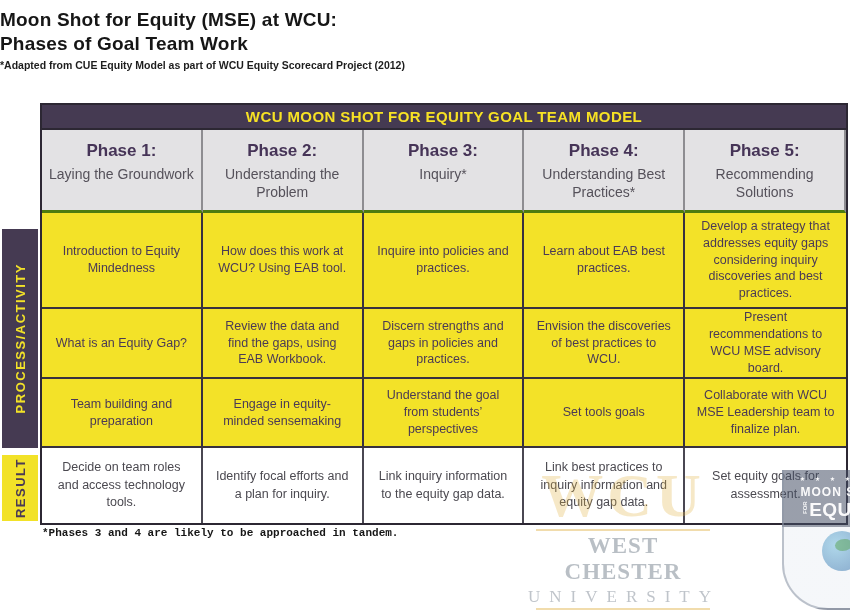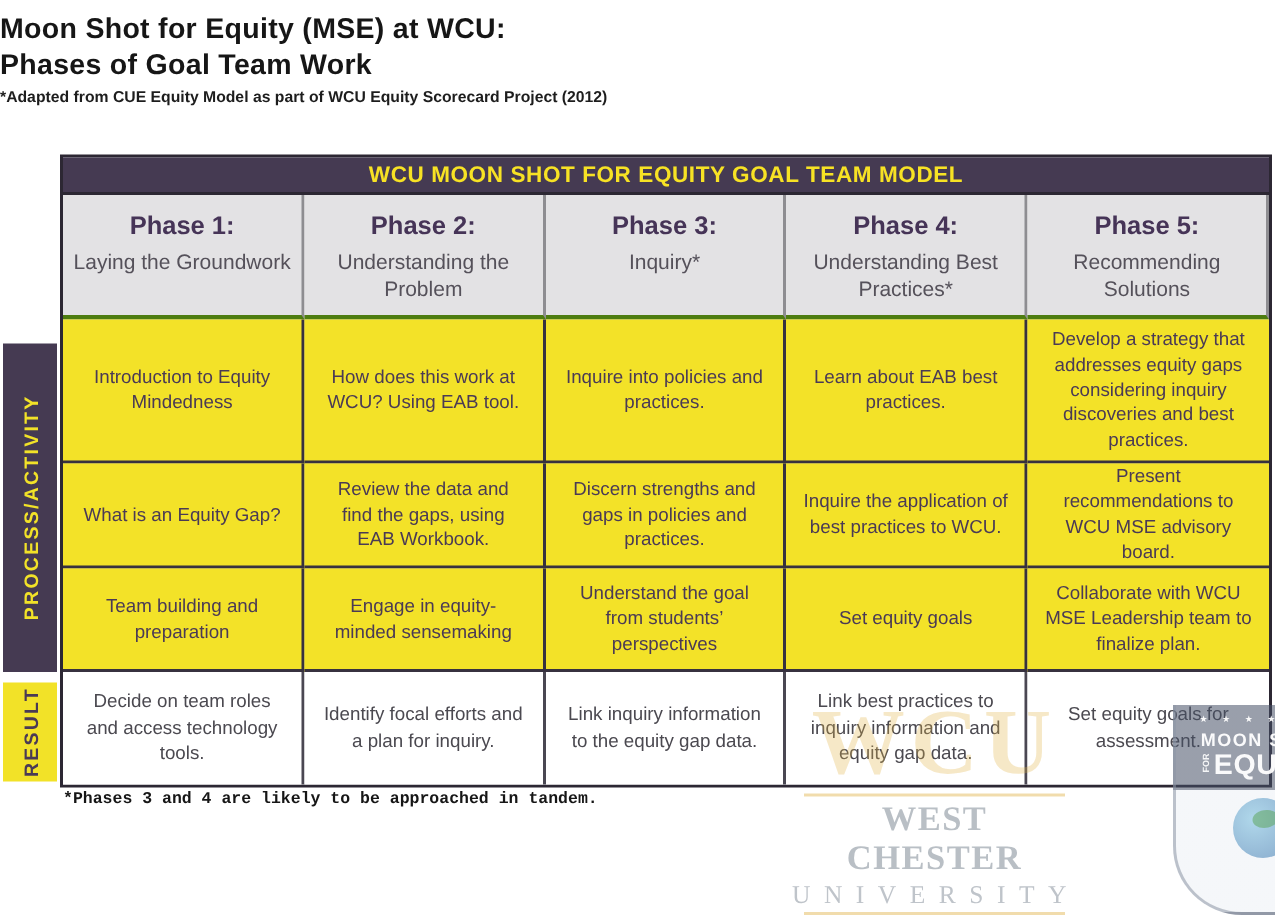--- a/index.html
+++ b/index.html
@@ -123,27 +123,27 @@
 
   <div class="proc-cell">Introduction to Equity Mindedness</div>
   <div class="proc-cell">How does this work at WCU? Using EAB tool.</div>
   <div class="proc-cell">Inquire into policies and practices.</div>
   <div class="proc-cell">Learn about EAB best practices.</div>
   <div class="proc-cell last-col">Develop a strategy that addresses equity gaps considering inquiry discoveries and best practices.</div>
 
   <div class="proc-cell">What is an Equity Gap?</div>
   <div class="proc-cell">Review the data and find the gaps, using EAB Workbook.</div>
   <div class="proc-cell">Discern strengths and gaps in policies and practices.</div>
-  <div class="proc-cell">Inquire the application of best practices to WCU.</div>
+  <div class="proc-cell">Envision the discoveries of best practices to WCU.</div>
   <div class="proc-cell last-col">Present recommendations to WCU MSE advisory board.</div>
 
   <div class="proc-cell">Team building and preparation</div>
   <div class="proc-cell">Engage in equity-minded sensemaking</div>
   <div class="proc-cell">Understand the goal from students’ perspectives</div>
-  <div class="proc-cell">Set equity goals</div>
+  <div class="proc-cell">Set tools goals</div>
   <div class="proc-cell last-col">Collaborate with WCU MSE Leadership team to finalize plan.</div>
 
   <div class="result-cell">Decide on team roles and access technology tools.</div>
   <div class="result-cell">Identify focal efforts and a plan for inquiry.</div>
   <div class="result-cell">Link inquiry information to the equity gap data.</div>
   <div class="result-cell">Link best practices to inquiry information and equity gap data.</div>
   <div class="result-cell last-col">Set equity goals for assessment.</div>
 </div>
 
 <div class="side-label process-label">

